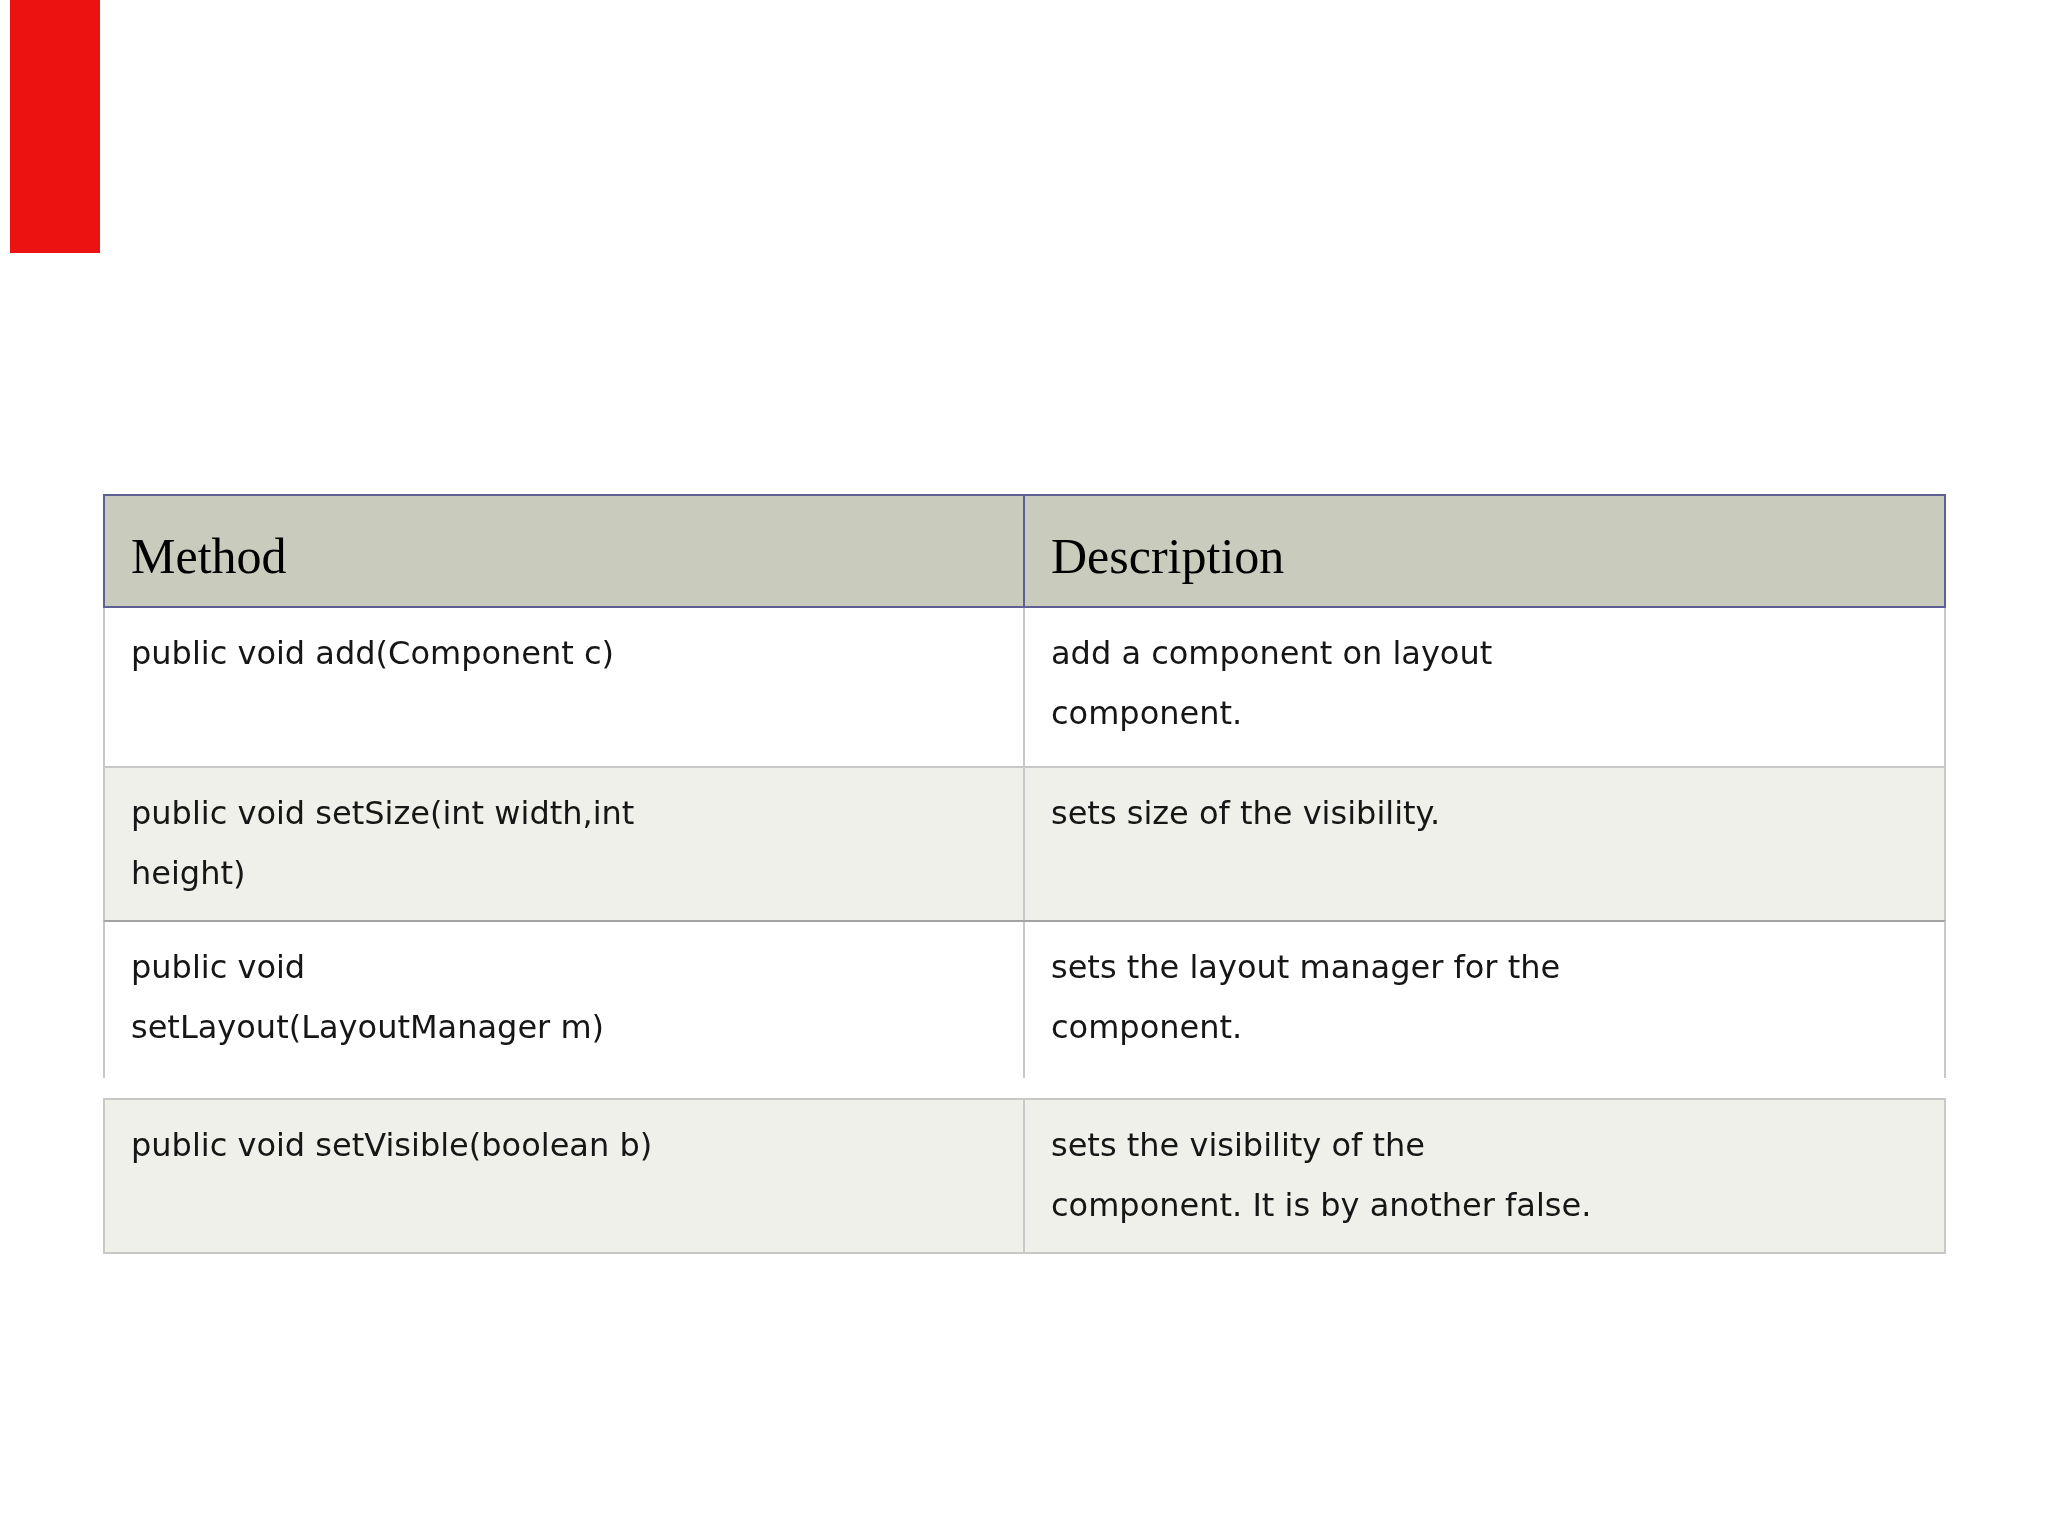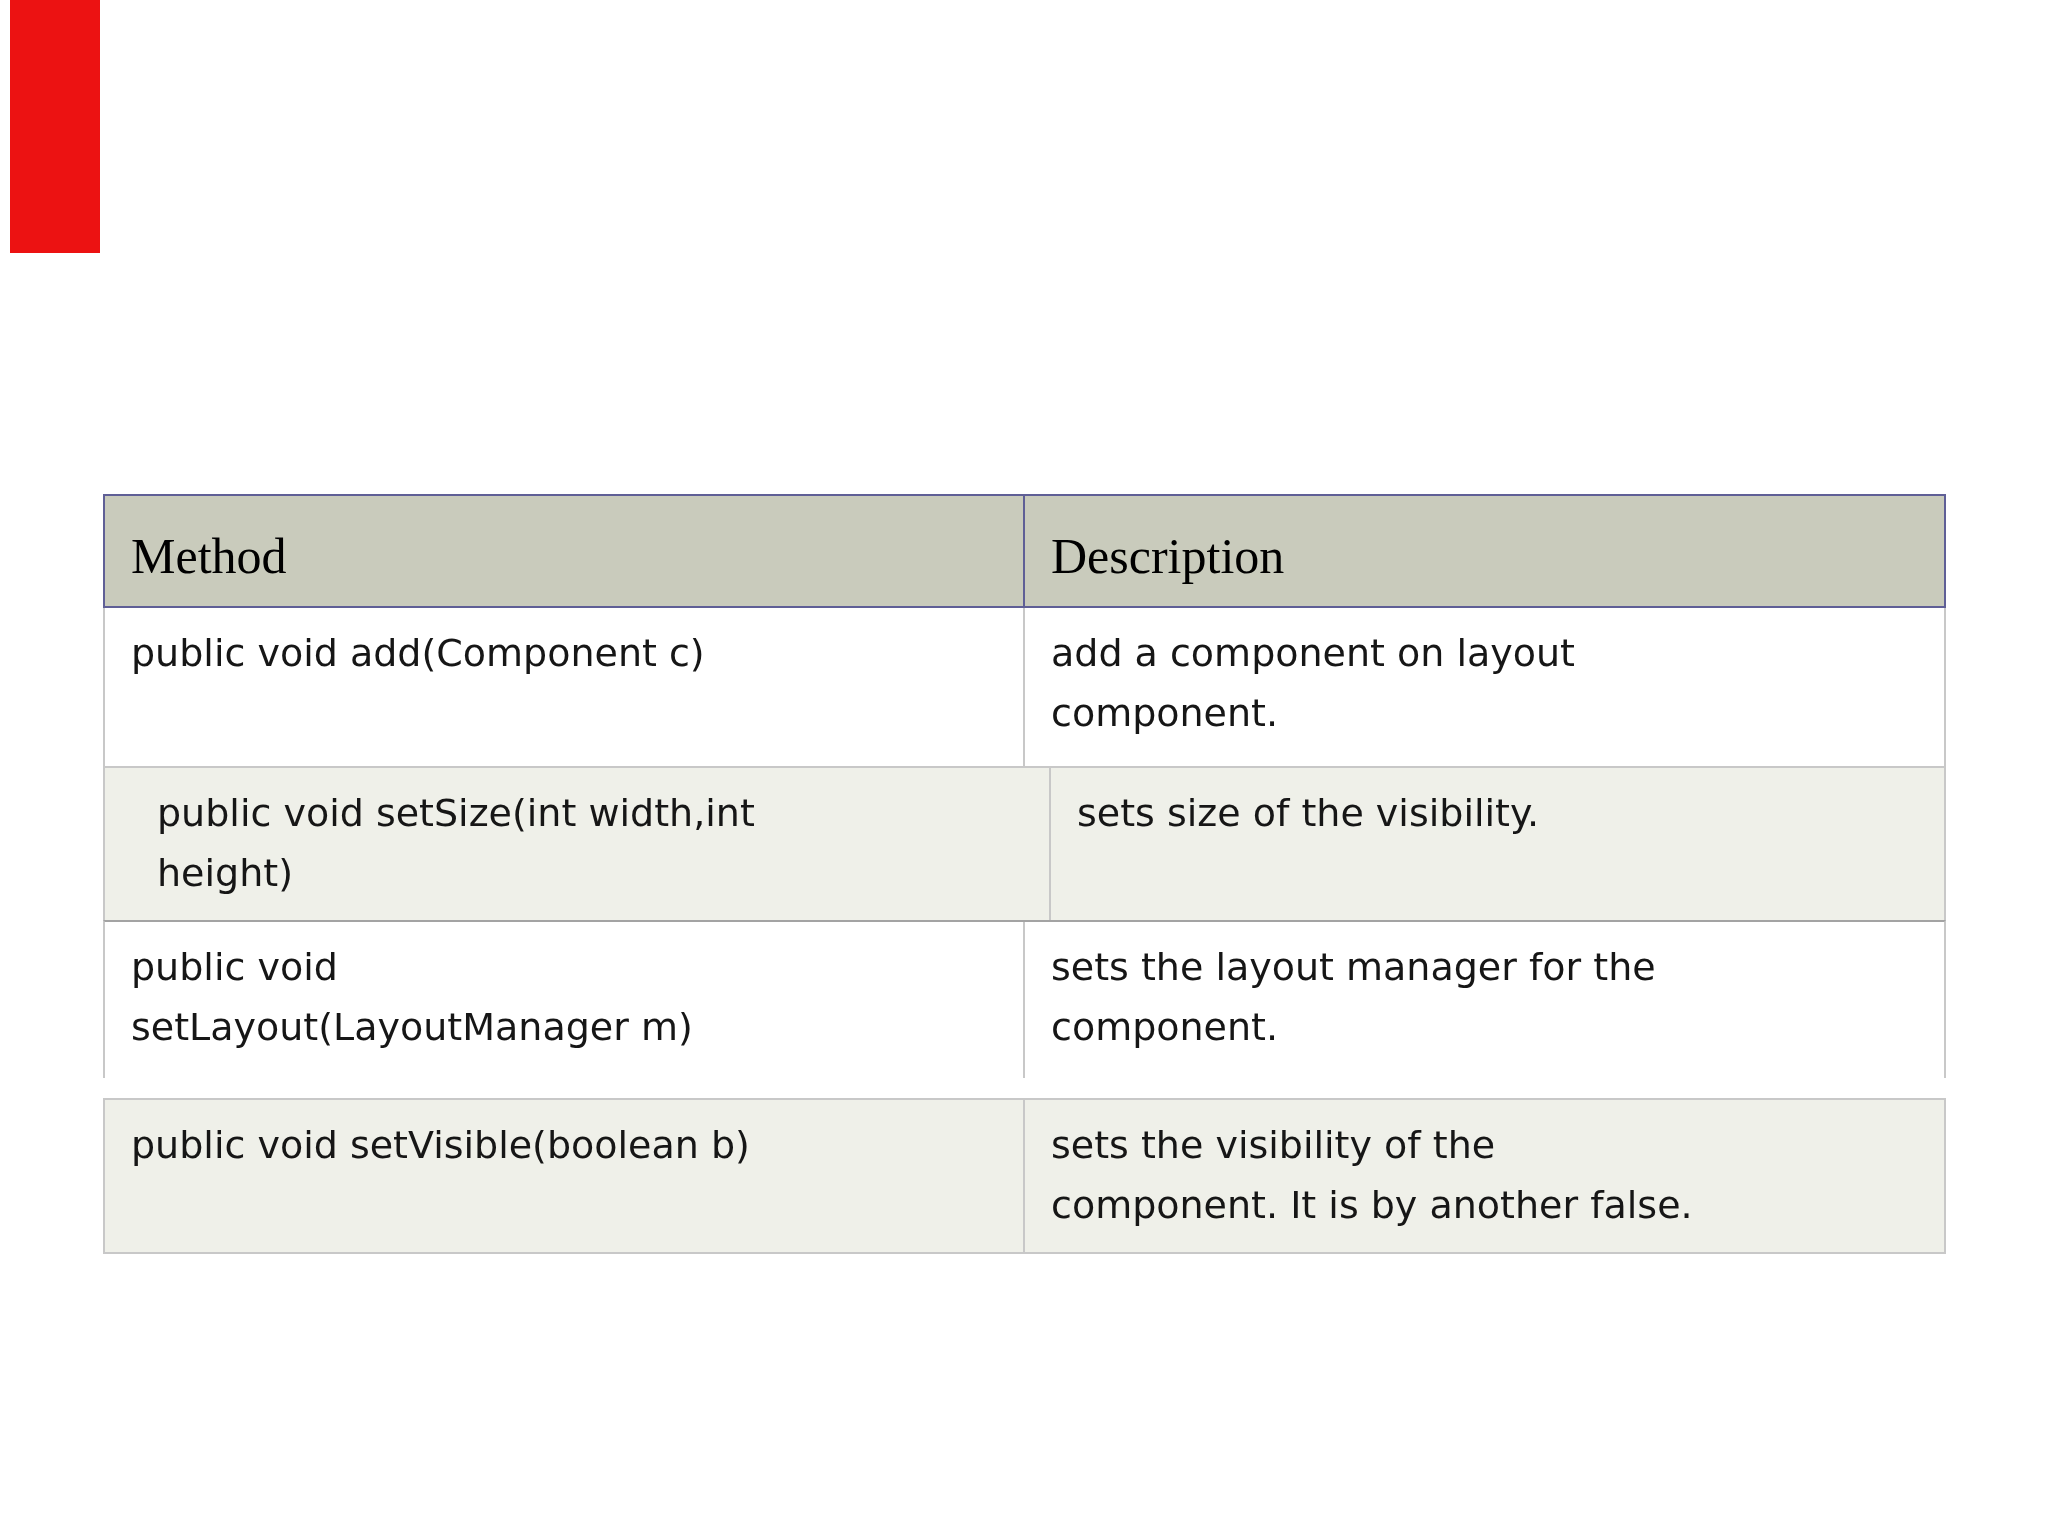--- a/index.html
+++ b/index.html
@@ -50,39 +50,39 @@
   .t-row.header .cell.c2 {
     border-left: 2px solid #5f5f96;
   }
   .t-row.body {
     background: #ffffff;
     border-left: 2px solid #c8c8c8;
     border-right: 2px solid #c8c8c8;
   }
   .t-row.body .cell {
     box-sizing: border-box;
-    font-size: 38px;
+    font-size: 32px;
     line-height: 60px;
     color: #161616;
     padding: 15px 30px 0 26px;
     white-space: pre-line;
   }
   .t-row.body .cell.c2 {
     border-left: 2px solid #c8c8c8;
   }
   .cell.c1 {
     box-sizing: border-box;
     flex: 0 0 918px;
   }
   .cell.c2 {
     box-sizing: border-box;
     flex: 1 1 auto;
   }
   .t-row.r1 { height: 158px; }
-  .t-row.r2 { height: 154px; background: #eff0e9; border-top: 2px solid #c8c8c8; padding-left: 26px; }
+  .t-row.r2 { height: 154px; background: #eff0e9; border-top: 2px solid #c8c8c8; }
   .t-row.r3 { height: 158px; border-top: 2px solid #a3a3a3; }
   .t-row.r4 { height: 156px; background: #eff0e9; border-top: 2px solid #c8c8c8; border-bottom: 2px solid #c8c8c8; margin-top: 20px; }
 </style>
 </head>
 <body>
 
 <div class="canvas">
 
   <div class="red-marker"></div>
 

